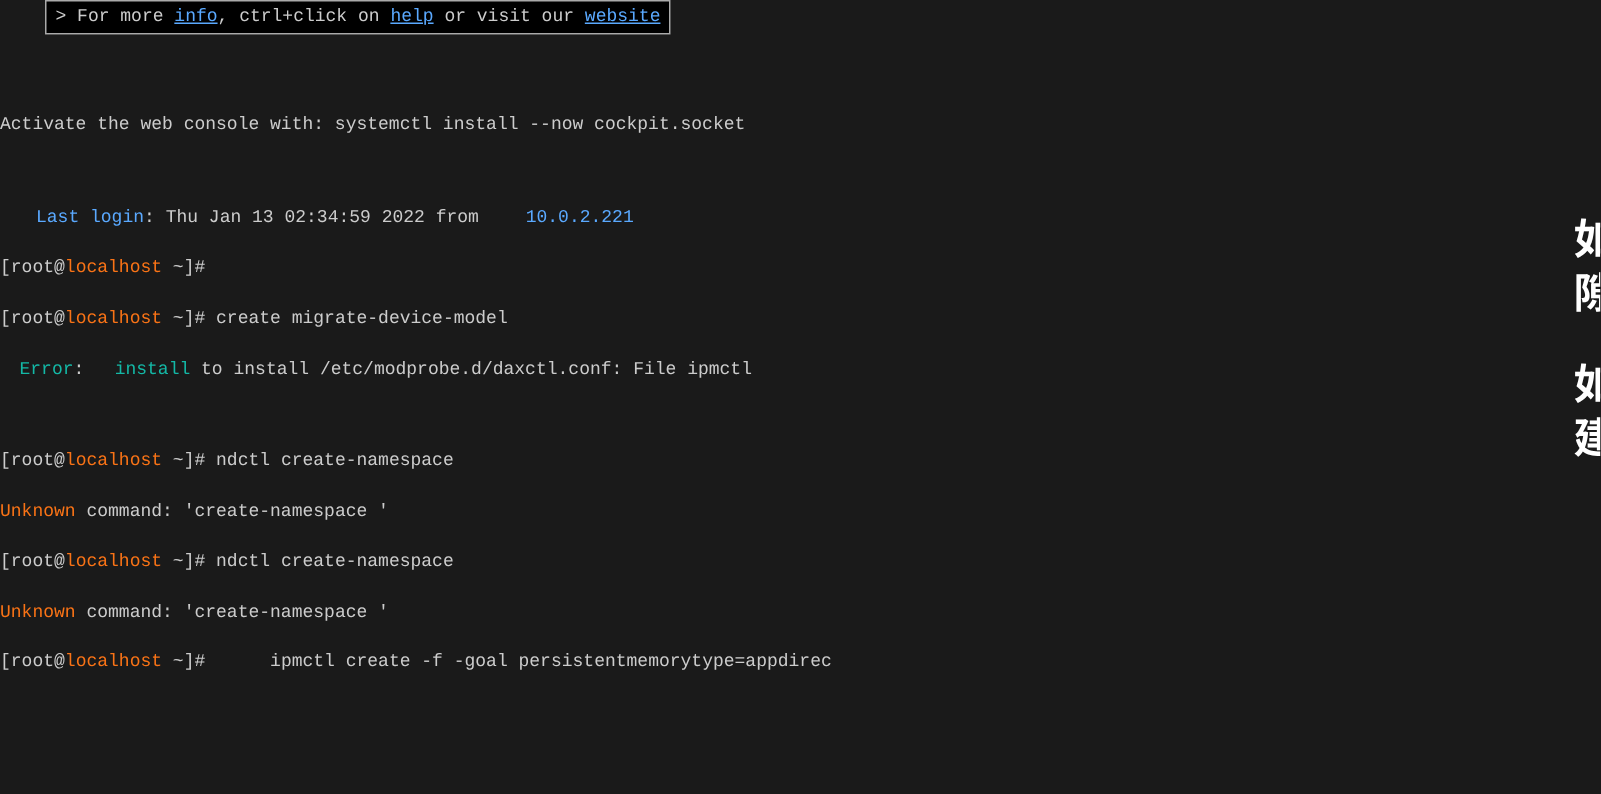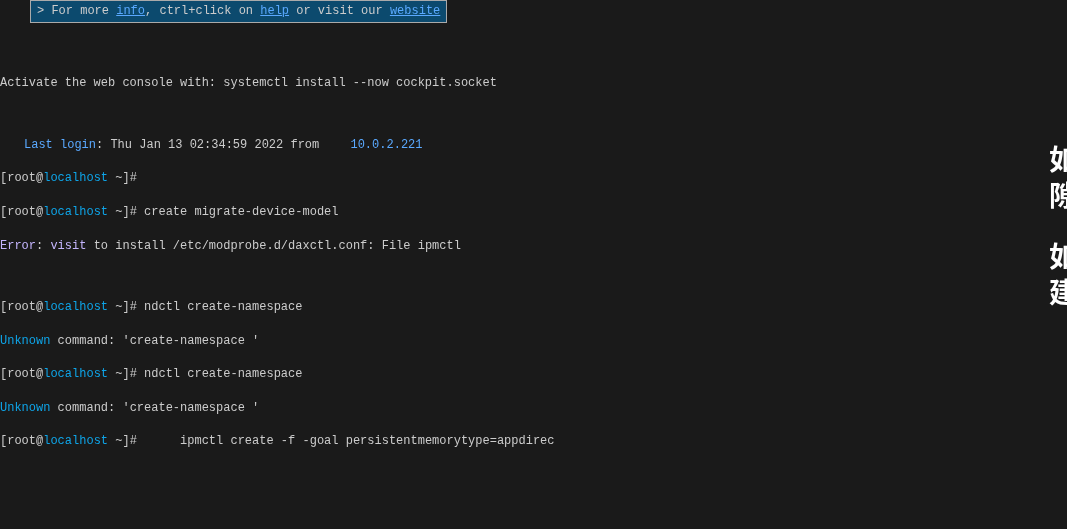--- a/index.html
+++ b/index.html
@@ -15,34 +15,34 @@
     position:relative;
   }
   .topbar {
     border:1px solid #aaa;
     padding:2px 6px;
     display:inline-block;
     margin-left:30px;
     margin-top:0;
     color:#ccc;
     font-size:12px;
-    background:#0c4a6e;
+    background:#000000;
     text-align:center;
   }
   .topbar a { color:#5aa9ff; text-decoration:underline; }
   .topbar .prompt-char { color:#ccc; }
   .term {
     padding:0;
     margin-top:8px;
     white-space:pre;
   }
   .line { white-space:pre; }
   .cyan { color:#5aa9ff;margin-left:24px; }
-  .red { color:#c4b5fd; }
-  .orange { color:#0ea5e9; }
+  .red { color:#14b8a6;padding-left:13px; }
+  .orange { color:#f97316; }
   .sidebar-cn {
     position:absolute;
     right:0;
     top:140px;
     color:#fff;
     font-size:28px;
     font-weight:600;
     line-height:1.3;
     writing-mode:horizontal-tb;
     font-family:"Microsoft YaHei","Noto Sans CJK SC",sans-serif;
@@ -62,21 +62,21 @@
   <span class="prompt-char">&gt; For more </span><a href="#">info</a><span>, ctrl+click on </span><a href="#">help</a><span> or visit our </span><a href="#">website</a>
 </div>
 
 <div class="term">
 <div class="blank"></div>
 <div class="line">Activate the web console with: systemctl install --now cockpit.socket</div>
 <div class="blank"></div>
 <div class="line"><span class="cyan">Last login</span><span>: </span><span>Thu Jan 13 02:34:59 2022 from </span><span class="cyan">10.0.2.221</span></div>
 <div class="line"><span>[root@</span><span class="orange">localhost</span><span> ~]# </span></div>
 <div class="line"><span>[root@</span><span class="orange">localhost</span><span> ~]# </span><span>create migrate-device-model</span></div>
-<div class="line"><span class="red">Error</span><span>: </span><span class="red">visit</span><span> to install /etc/modprobe.d/daxctl.conf: File ipmctl</span></div>
+<div class="line"><span class="red">Error</span><span>: </span><span class="red">install</span><span> to install /etc/modprobe.d/daxctl.conf: File ipmctl</span></div>
 <div class="blank"></div>
 <div class="line"><span>[root@</span><span class="orange">localhost</span><span> ~]# </span><span>ndctl create-namespace</span></div>
 <div class="line"><span class="orange">Unknown</span><span> command: 'create-namespace '</span></div>
 <div class="line"><span>[root@</span><span class="orange">localhost</span><span> ~]# </span><span>ndctl create-namespace</span></div>
 <div class="line"><span class="orange">Unknown</span><span> command: 'create-namespace '</span></div>
 <div class="line"><span>[root@</span><span class="orange">localhost</span><span> ~]# </span><span>     ipmctl create -f -goal persistentmemorytype=appdirec</span></div>
 
 
 
 

